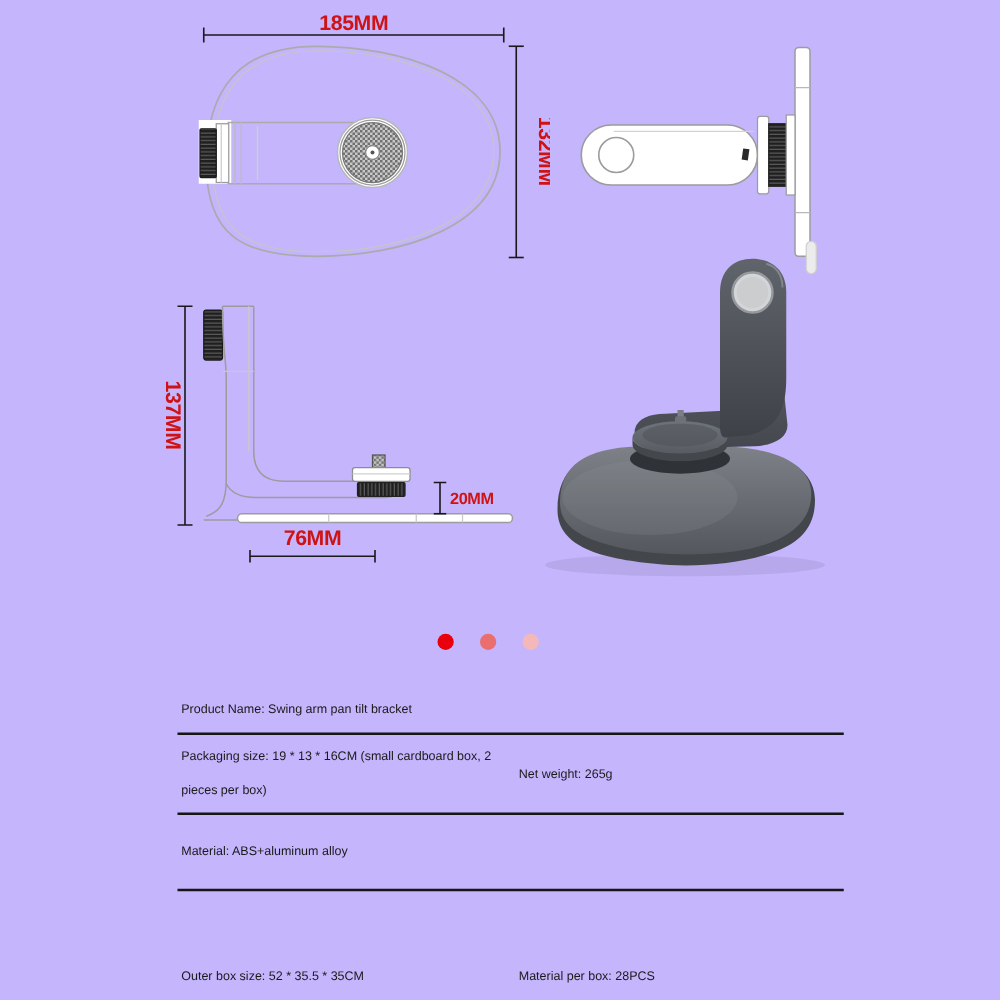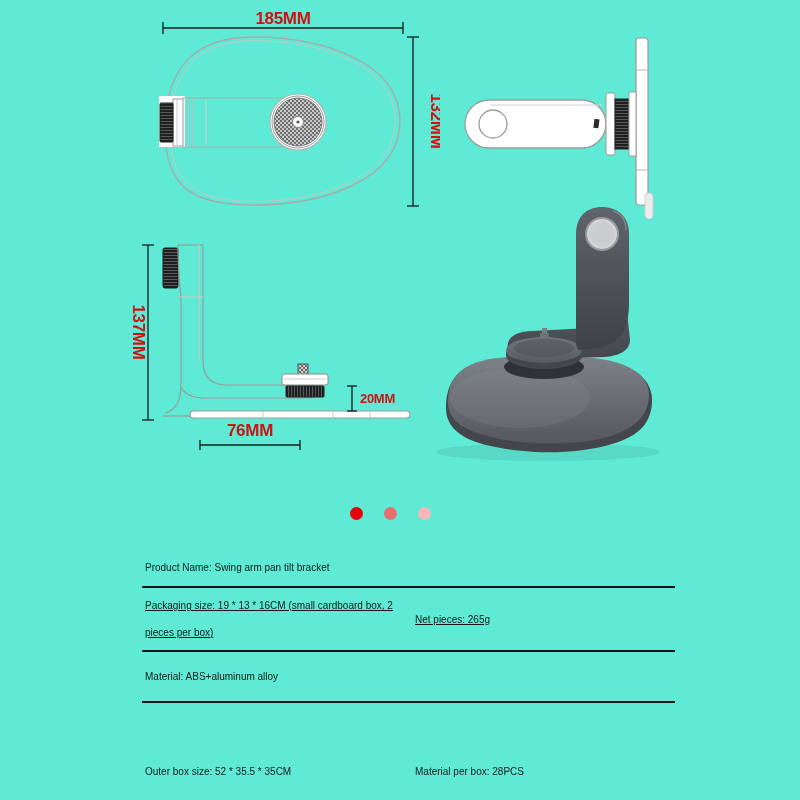--- a/index.html
+++ b/index.html
@@ -1,27 +1,27 @@
 <!DOCTYPE html>
 <html><head>
 <meta charset="utf-8">
 <style>
   html,body{margin:0;padding:0;background:#fff;}
-  .canvas{position:relative;width:800px;height:800px;background:#5eead4;overflow:hidden;
+  .canvas{position:relative;width:800px;height:800px;background:#c4b5fd;overflow:hidden;
           font-family:"Liberation Sans",sans-serif;}
   .drawing{position:absolute;}
   .dim-label{font-family:"Liberation Sans",sans-serif;font-weight:bold;font-size:17px;letter-spacing:-0.3px;}
   .dim-label-sm{font-size:13px;}
   .dots{position:absolute;left:350px;top:507px;display:flex;gap:21px;}
   .dot{width:13px;height:13px;border-radius:50%;}
   .spec-table{position:absolute;left:142px;top:548px;width:533px;color:#1a1a1a;font-size:10px;line-height:27px;}
   .spec-row{display:flex;align-items:center;border-bottom:2px solid #161616;box-sizing:border-box;}
   .spec-row.r1{height:40px;}
-  .spec-row.r2{height:64px;text-decoration:underline;}
-  .spec-row.r3{height:51px;}
+  .spec-row.r2{height:64px;}
+  .spec-row.r3{height:61px;}
   .spec-row.r4{height:66px;margin-top:36px;}
   .cell-left{width:273px;padding:0 10px 0 3px;box-sizing:border-box;}
   .cell-right{flex:1;padding-left:0;}
 </style>
 </head>
 <body>
 
 <div class="canvas">
 
   <svg class="drawing" style="left:140px;top:8px;" width="300" height="212" viewBox="0 0 300 212">
@@ -210,21 +210,21 @@
     <span class="dot" style="background-color: rgb(234, 110, 110);"></span>
     <span class="dot" style="background-color: rgb(245, 184, 186);"></span>
   </div>
 
   <div class="spec-table">
     <div class="spec-row r1">
       <div class="cell-left">Product Name: Swing arm pan tilt bracket</div>
     </div>
     <div class="spec-row r2">
       <div class="cell-left">Packaging size: 19 * 13 * 16CM (small cardboard box, 2 pieces per box)</div>
-      <div class="cell-right">Net pieces: 265g</div>
+      <div class="cell-right">Net weight: 265g</div>
     </div>
     <div class="spec-row r3">
       <div class="cell-left">Material: ABS+aluminum alloy</div>
     </div>
     <div class="spec-row r4">
       <div class="cell-left">Outer box size: 52 * 35.5 * 35CM</div>
       <div class="cell-right">Material per box: 28PCS</div>
     </div>
   </div>
 

